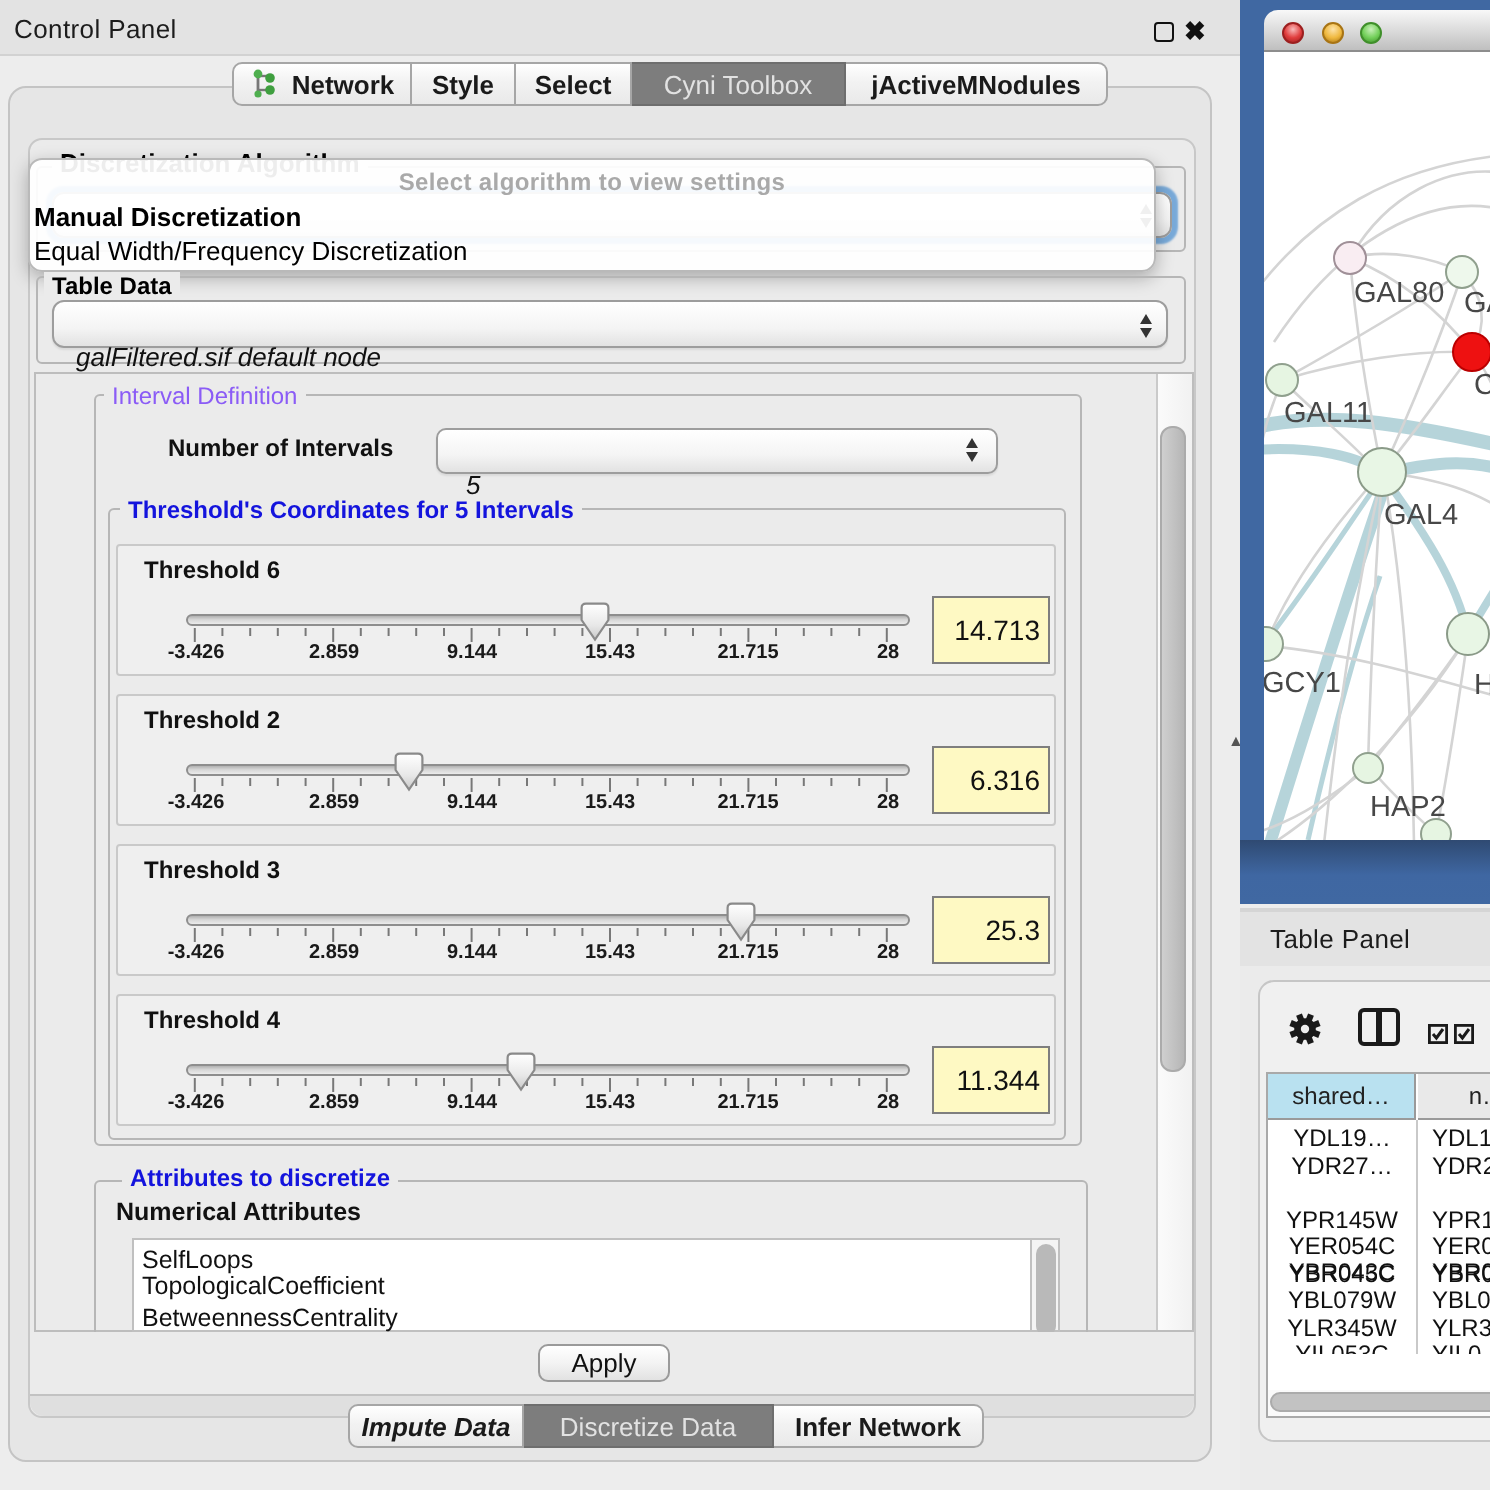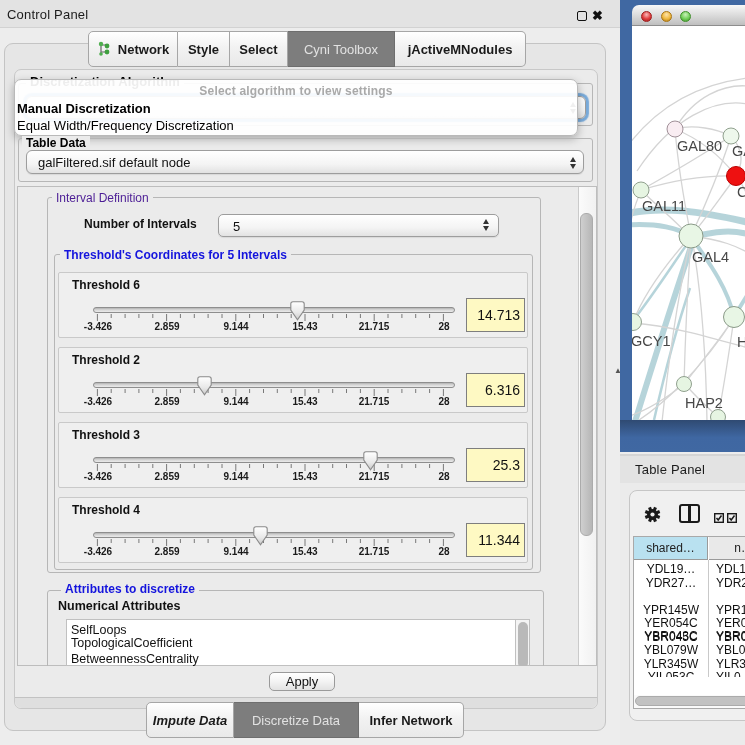--- a/index.html
+++ b/index.html
@@ -8,33 +8,33 @@
 #titlebar{left:0;top:0;width:620px;height:28px;background:#e3e3e3;border-bottom:1px solid #d2d2d2;}
 #titlebar span{position:absolute;left:7px;top:7px;font-size:13px;color:#1c1c1c;letter-spacing:.2px;}
 #btnfloat{left:577px;top:11px;width:10px;height:10px;border:1.6px solid #111;border-radius:2px;}
 #btnclose{left:592px;top:8px;font-size:13px;font-weight:700;color:#111;}
 #outerpanel{left:4px;top:43px;width:602px;height:688px;background:#e6e6e6;
  border:1px solid #c4c4c4;border-radius:9px;}
 #innerpanel{left:14px;top:69px;width:584px;height:640px;background:#ebebeb;
  border:1px solid #c8c8c8;border-radius:7px;}
 #innerbottom{left:15px;top:697px;width:582px;height:11px;background:#dfdfdf;border-top:1px solid #c2c2c2;border-radius:0 0 7px 7px;}
 
-.seg{display:flex;height:36px;font-size:13px;font-weight:700;color:#1a1a1a;}
+.seg{display:flex;height:22px;font-size:13px;font-weight:700;color:#1a1a1a;margin-left:28px;}
 .seg .tb{background:linear-gradient(#ffffff,#f2f2f2 45%,#e9e9e9);border:1px solid #a6a6a6;border-left:none;
  display:flex;align-items:center;justify-content:center;white-space:nowrap;}
 .seg .tb:first-child{border-left:1px solid #a6a6a6;border-radius:5px 0 0 5px;}
 .seg .tb:last-child{border-radius:0 5px 5px 0;}
 .seg .sel{background:#7d7d7d;color:#e2e2e2;border-color:#6e6e6e;text-align:right;}
 
 .grp{border:1px solid #b6b6b6;border-radius:3px;}
 .grptitle{position:absolute;font-size:12px;font-weight:700;background:#ebebeb;padding:0 4px;white-space:nowrap;}
 
 .combo{background:linear-gradient(#ffffff,#f4f4f4 60%,#e2e2e2);border:1px solid #9d9d9d;border-radius:5px;
  font-size:13px;color:#111;box-shadow:0 1px 1px rgba(0,0,0,.08);}
-.combo .ct{position:absolute;top:4px;}
+.combo .ct{position:absolute;top:20px;font-style:italic;}
 .arrows{position:absolute;width:7px;height:14px;}
 .arrows:before,.arrows:after{content:"";position:absolute;left:0;border-left:3.5px solid transparent;border-right:3.5px solid transparent;}
 .arrows:before{top:1px;border-bottom:5px solid #333;}
 .arrows:after{bottom:1px;border-top:5px solid #333;}
 
 .thr{position:absolute;left:58px;width:470px;height:66px;background:#efefef;
  border:1px solid #c9c9c9;border-radius:2px;}
 .thr .tt{position:absolute;left:13px;top:5px;font-size:12px;font-weight:700;color:#111;}
 .thr .track{position:absolute;left:34px;top:33.5px;width:362px;height:6px;border:1px solid #8e8e8e;border-radius:3px;
  background:linear-gradient(#b2b2b2,#d6d6d6 45%,#ebebeb);}
@@ -104,21 +104,21 @@
 <div class="abs grp" style="left:18px;top:138px;width:575px;height:44px;"></div>
 <div class="abs grptitle" style="left:22px;top:136px;">Table Data</div>
 <div class="abs combo" style="left:26px;top:150px;width:558px;height:24px;border-radius:6px;">
     <span class="ct" style="left:11px;">galFiltered.sif default node</span>
     <div class="arrows" style="right:6px;top:5px;"></div>
   </div>
 <div class="abs" style="left:17px;top:186px;width:580px;height:480px;border:1px solid #bdbdbd;background:#ebebeb;"></div>
 <div class="abs sbtrack" style="left:578px;top:187px;width:18px;height:478px;border-left:1px solid #cacaca;"></div>
 <div class="abs sbthumb" style="left:580px;top:213px;width:13px;height:323px;"></div>
 <div class="abs grp" style="left:47px;top:197px;width:494px;height:376px;"></div>
-<div class="abs grptitle" style="left:52px;top:191px;color:#4c1d95;font-weight:400;">Interval Definition</div>
+<div class="abs grptitle" style="left:52px;top:191px;color:#8b5cf6;font-weight:400;">Interval Definition</div>
 <div class="abs" style="left:84px;top:217px;font-size:12px;font-weight:700;color:#111;">Number of Intervals</div>
 <div class="abs combo" style="left:218px;top:214px;width:281px;height:23px;">
     <span class="ct" style="left:14px;">5</span>
     <div class="arrows" style="right:8px;top:3px;"></div>
   </div>
 <div class="abs grp" style="left:54px;top:254px;width:479px;height:316px;"></div>
 <div class="abs grptitle" style="left:60px;top:248px;color:#1414dd;">Threshold's Coordinates for 5 Intervals</div>
 <svg width="0" height="0" style="position:absolute">
     <defs>
       <g id="ticksrow">

